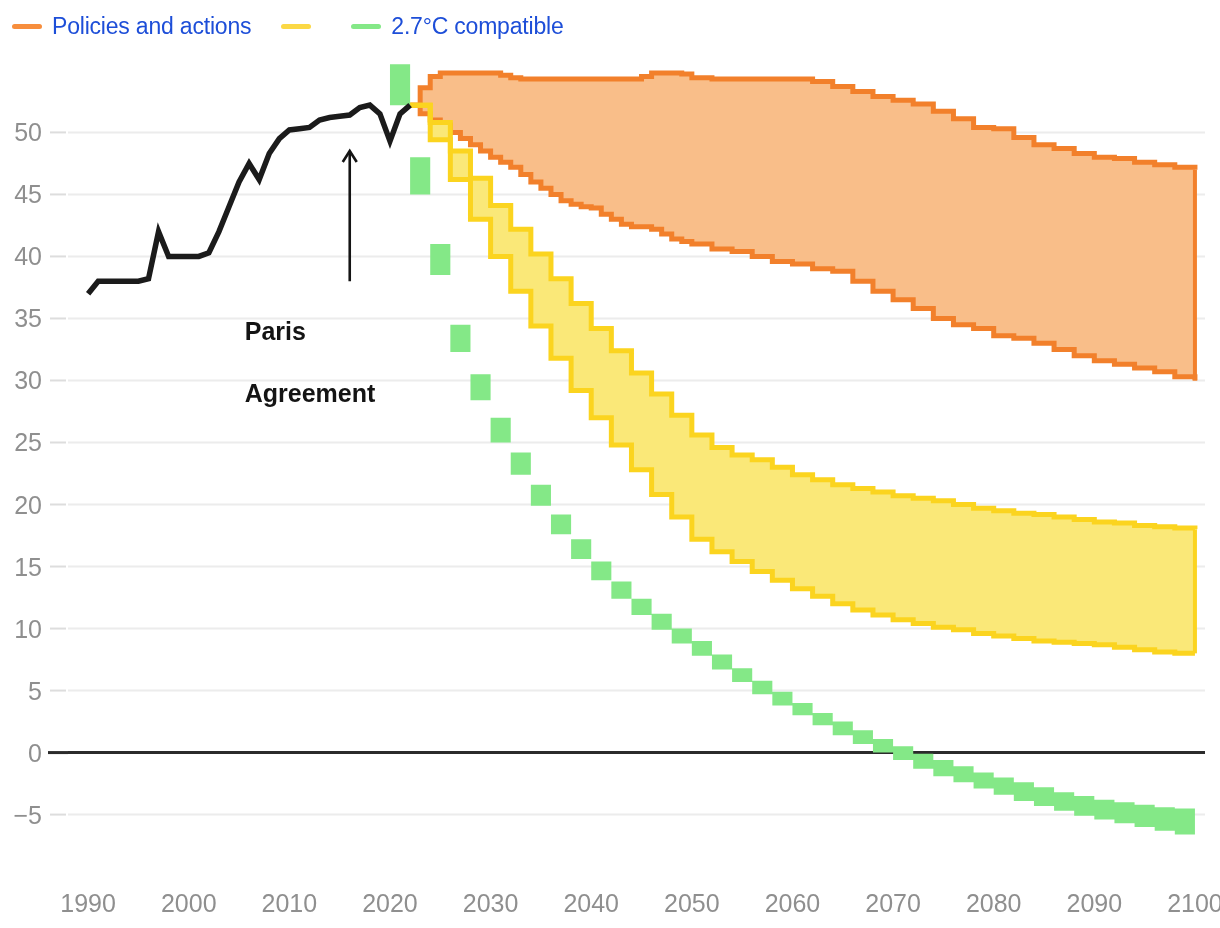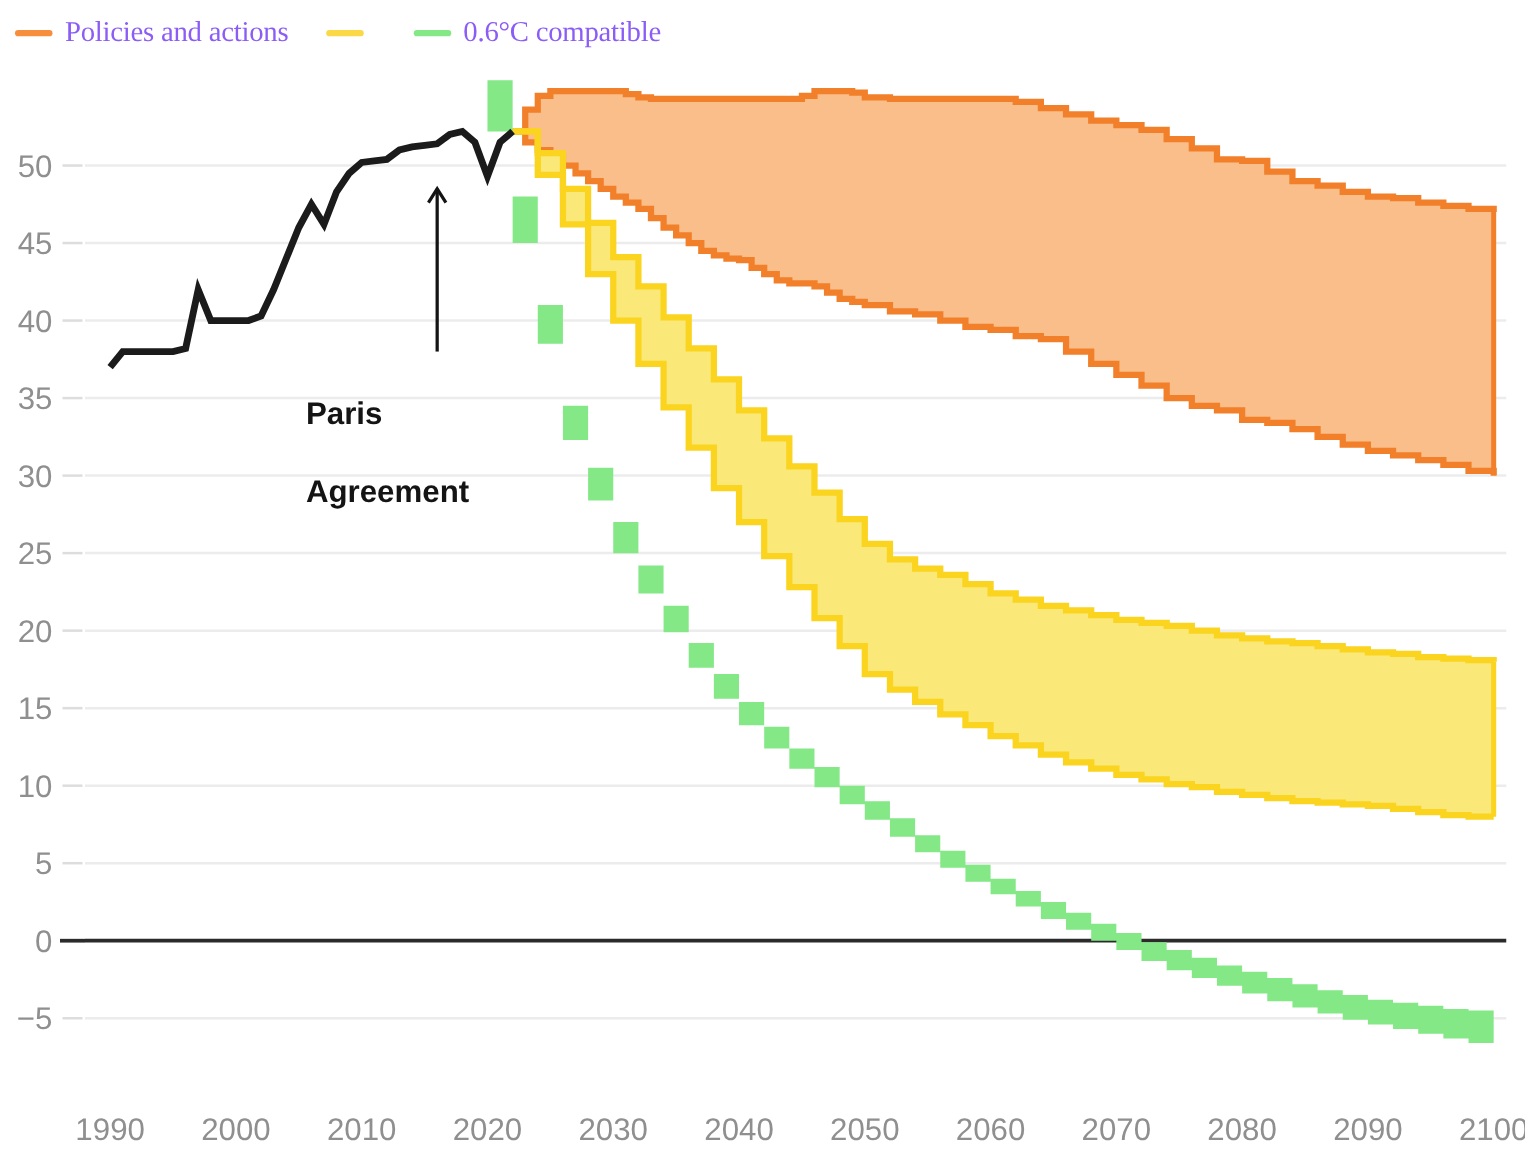--- a/index.html
+++ b/index.html
@@ -41,23 +41,22 @@
   }
   .legend-swatch {
     width: 30px;
     height: 5px;
     border-radius: 3px;
     margin-right: 10px;
     flex: none;
   }
   .legend-label {
     font-size: 23px;
-    color: #8b5cf6;
+    color: #1d4ed8;
     letter-spacing: -0.2px;
-    font-family: Liberation Serif, serif;
   }
 
   
   #plot-wrap {
     position: absolute;
     left: 0;
     top: 52px;
     width: 1220px;
     height: 876px;
   }
@@ -112,21 +111,21 @@
   <div id="legend">
     <div class="legend-item">
       <span class="legend-swatch" style-color="#F78E3D" style="background: rgb(247, 142, 61);"></span>
       <span class="legend-label">Policies and actions</span>
     </div>
     <div class="legend-item">
       <span class="legend-swatch" style="background: rgb(251, 216, 69);"></span>
     </div>
     <div class="legend-item">
       <span class="legend-swatch" style="background: rgb(132, 232, 135);"></span>
-      <span class="legend-label">0.6°C compatible</span>
+      <span class="legend-label">2.7°C compatible</span>
     </div>
   </div>
 
   <div id="plot-wrap">
     <svg id="chart" width="1220" height="876" viewBox="0 0 1220 876">
       <g id="gridlines">
           <line x1="68" x2="1205" y1="80.41860465116281" y2="80.41860465116281" class="gridline"></line>
           <line x1="68" x2="1205" y1="142.4341085271318" y2="142.4341085271318" class="gridline"></line>
           <line x1="68" x2="1205" y1="204.4496124031008" y2="204.4496124031008" class="gridline"></line>
           <line x1="68" x2="1205" y1="266.4651162790698" y2="266.4651162790698" class="gridline"></line>

